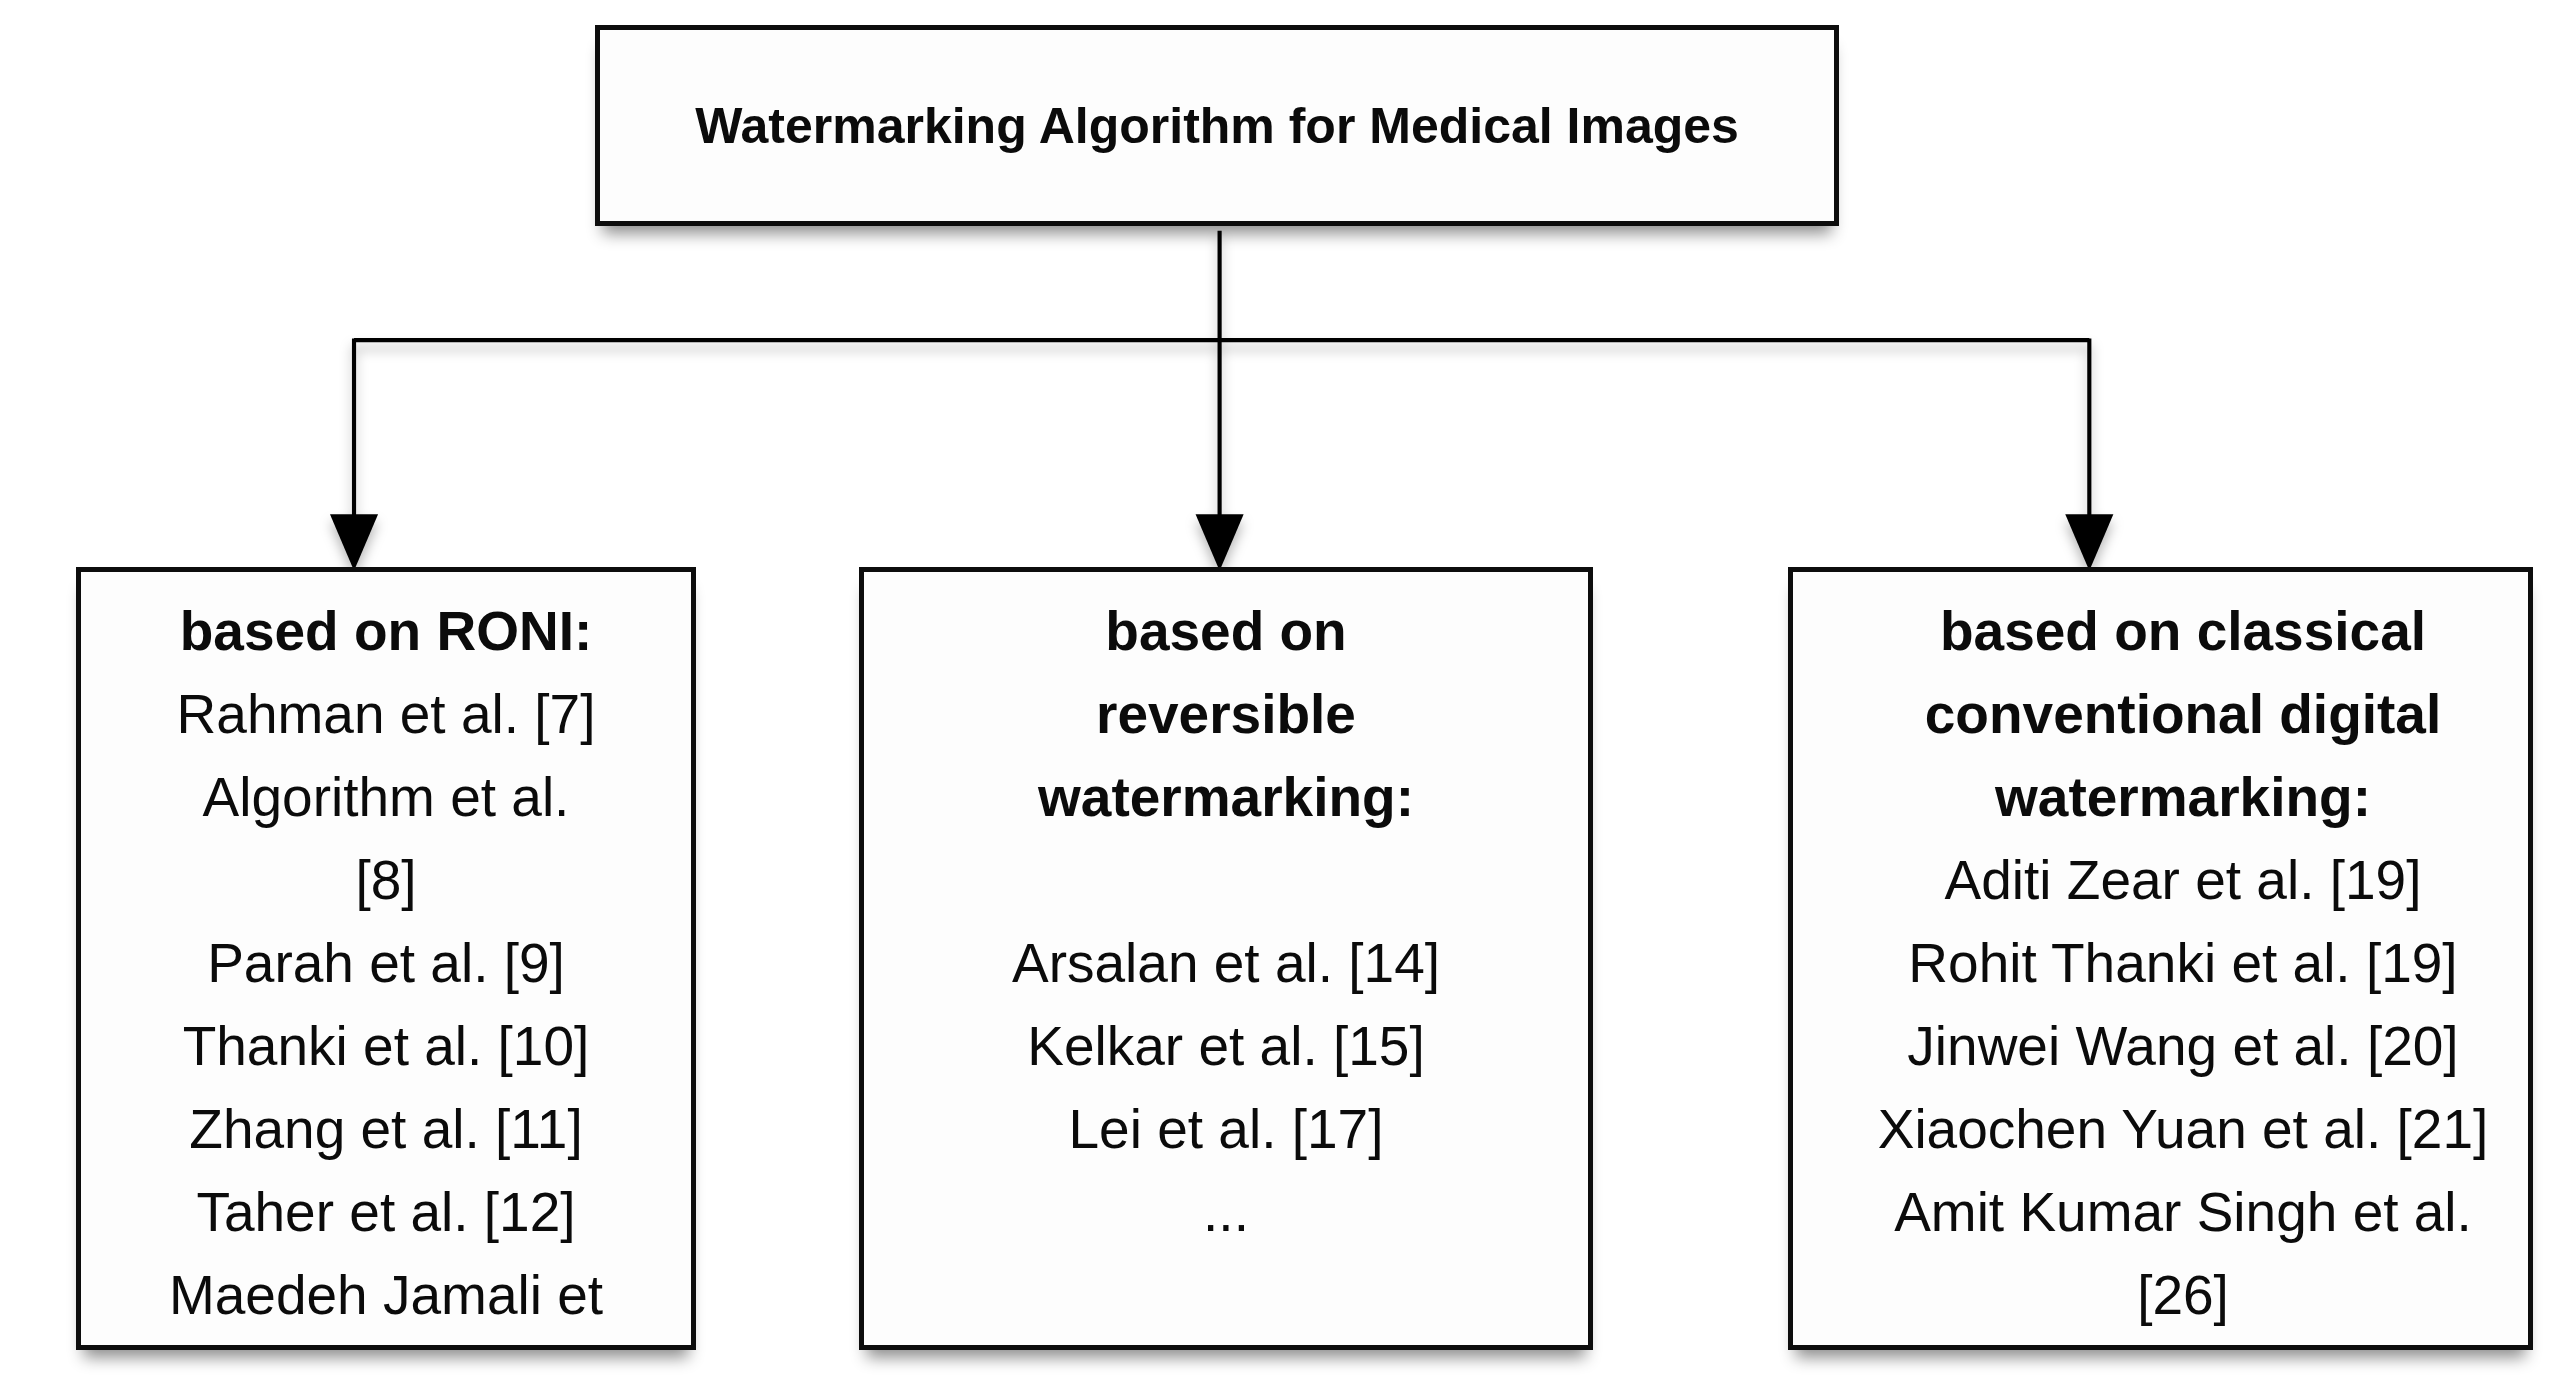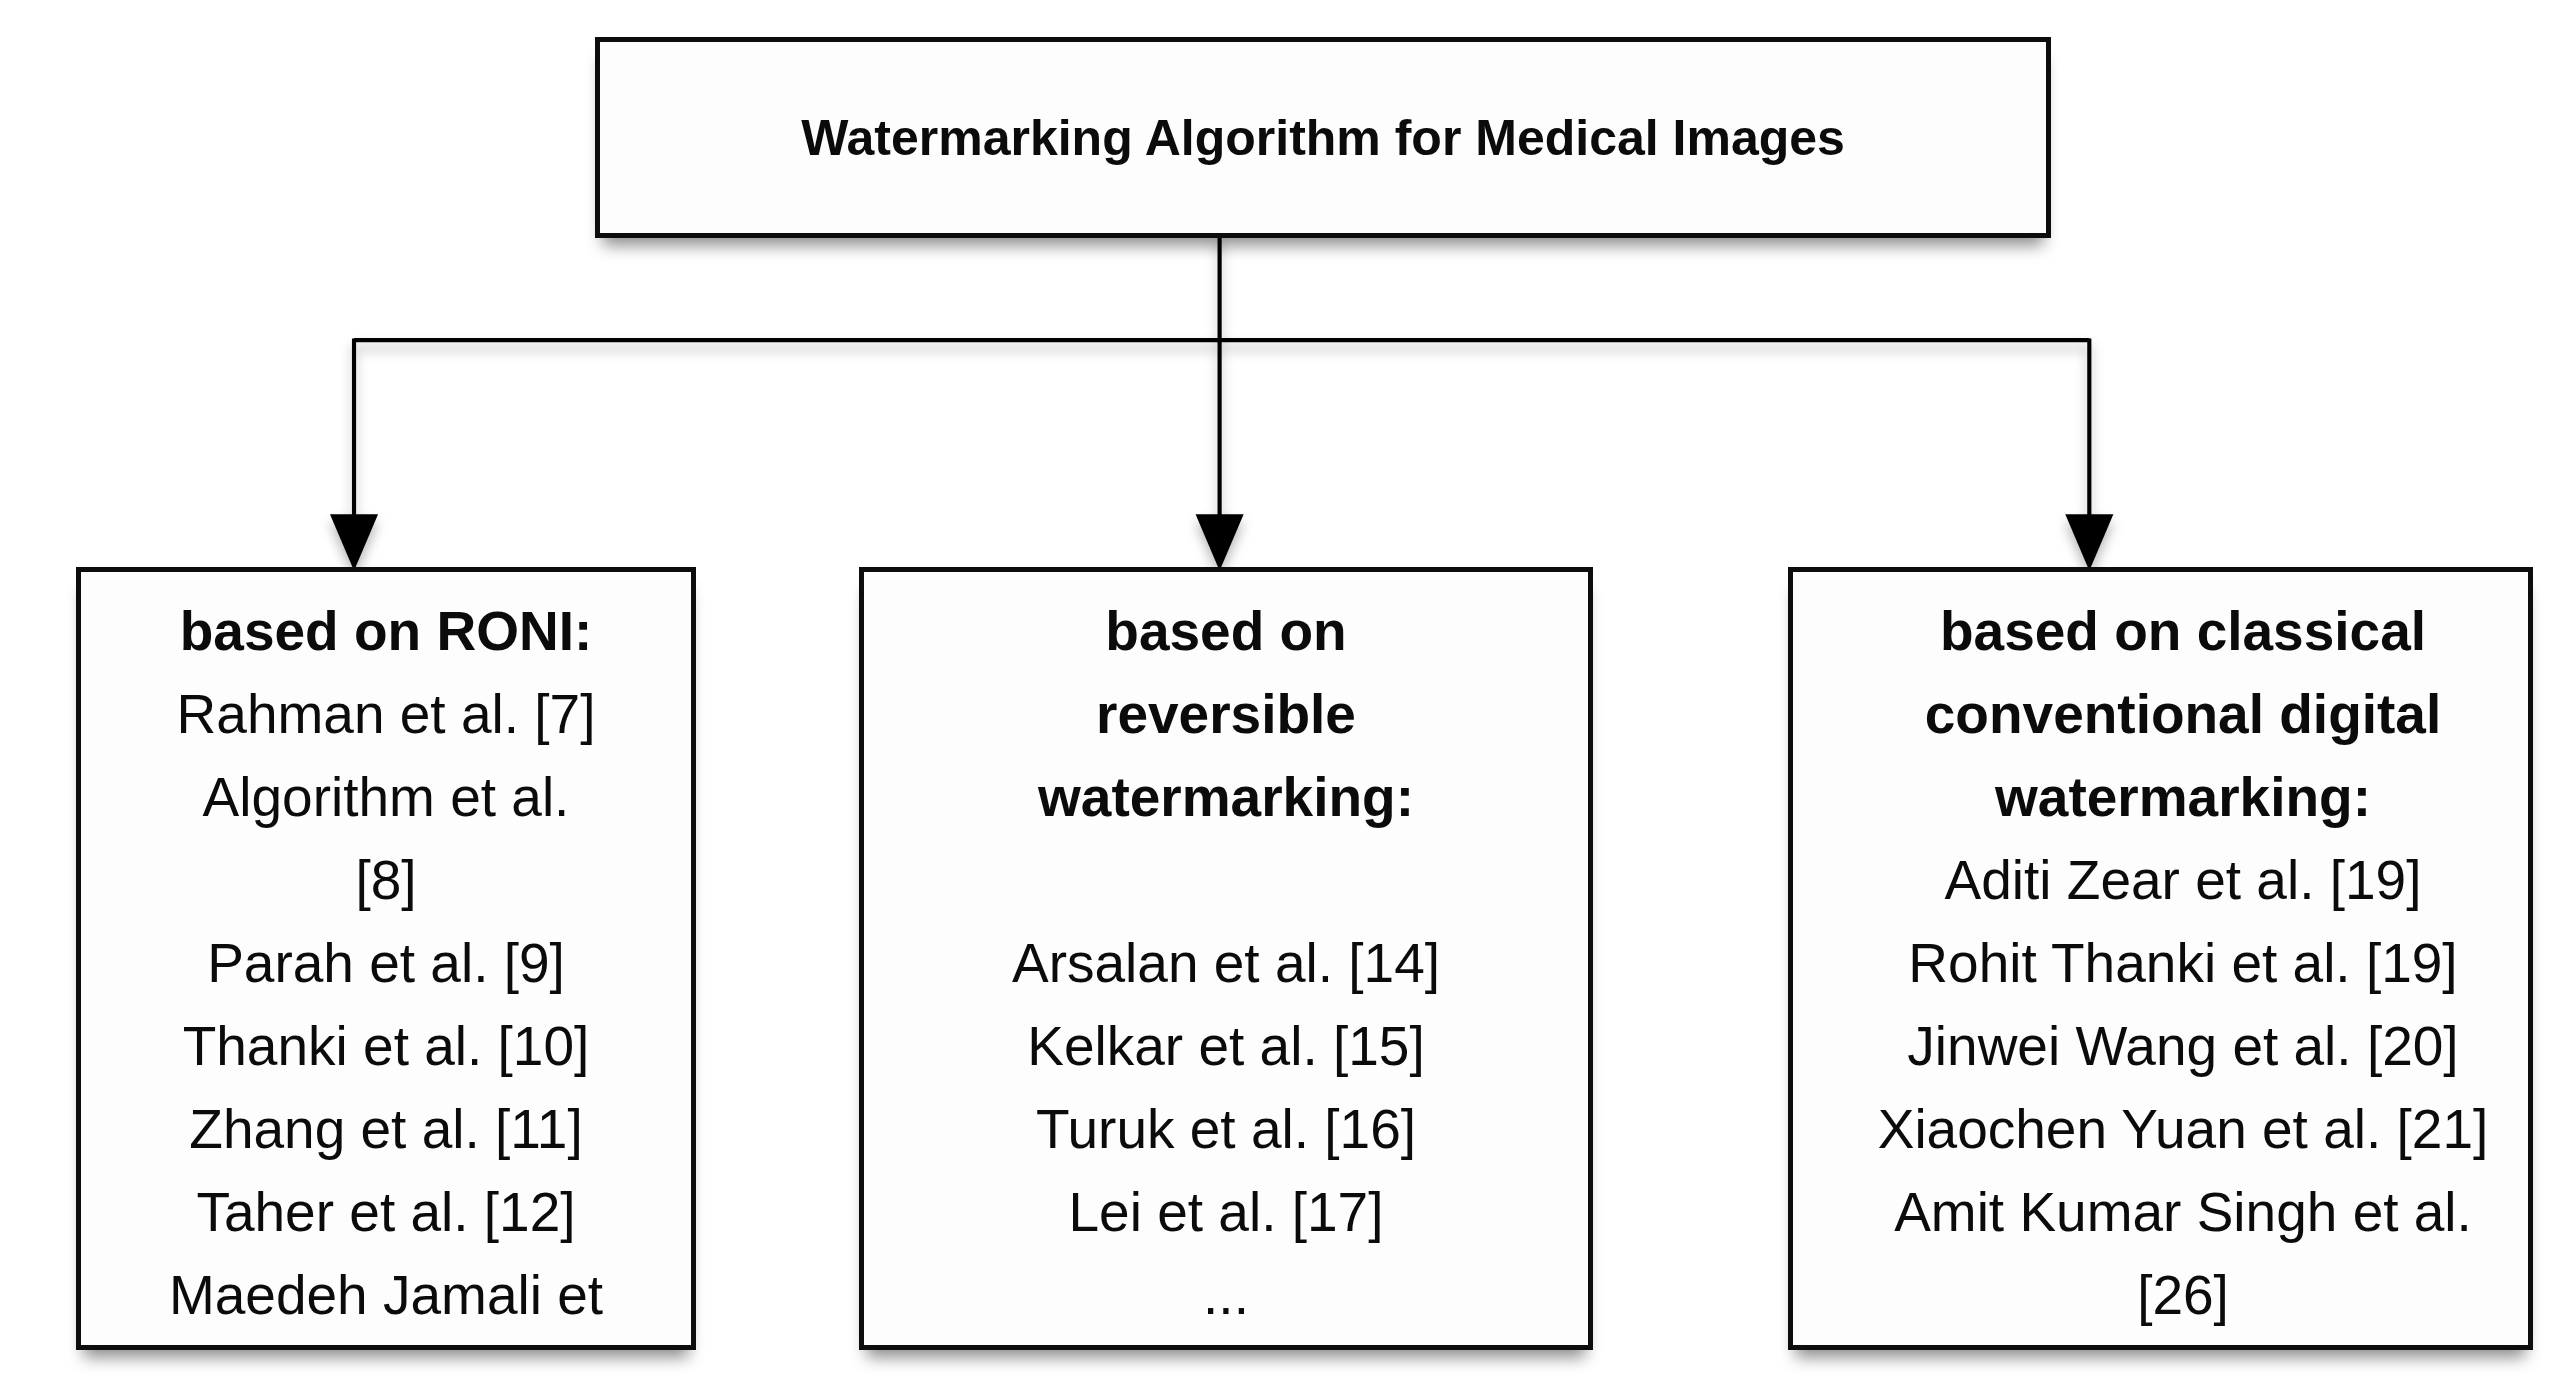--- a/index.html
+++ b/index.html
@@ -20,22 +20,22 @@
   }
   .node {
     position: absolute;
     background: #fdfdfd;
     border: 5.8px solid #0d0d0d;
     box-sizing: border-box;
     box-shadow: 0 15px 15px -6.6px rgba(0,0,0,0.45);
   }
   .root-node {
     left: 595px;
-    top: 37px;
-    width: 1456px;
+    top: 25px;
+    width: 1244px;
     height: 201px;
     display: flex;
     align-items: center;
     justify-content: center;
   }
   .root-title {
     font-weight: bold;
     font-size: 50px;
     letter-spacing: 0px;
     white-space: nowrap;
@@ -88,21 +88,20 @@
     <div class="ln">Maedeh Jamali et</div>
   </div>
 
   <div class="node branch branch-mid">
     <div class="ln bold">based on</div>
     <div class="ln bold">reversible</div>
     <div class="ln bold">watermarking:</div>
     <div class="ln"></div>
     <div class="ln">Arsalan et al. [14]</div>
     <div class="ln">Kelkar et al. [15]</div>
-    <div class="ln">Turuk et al. [16]</div>
     <div class="ln">Lei et al. [17]</div>
     <div class="ln">...</div>
   </div>
 
   <div class="node branch branch-right">
     <div class="ln bold">based on classical</div>
     <div class="ln bold">conventional digital</div>
     <div class="ln bold">watermarking:</div>
     <div class="ln">Aditi Zear et al. [19]</div>
     <div class="ln">Rohit Thanki et al. [19]</div>

